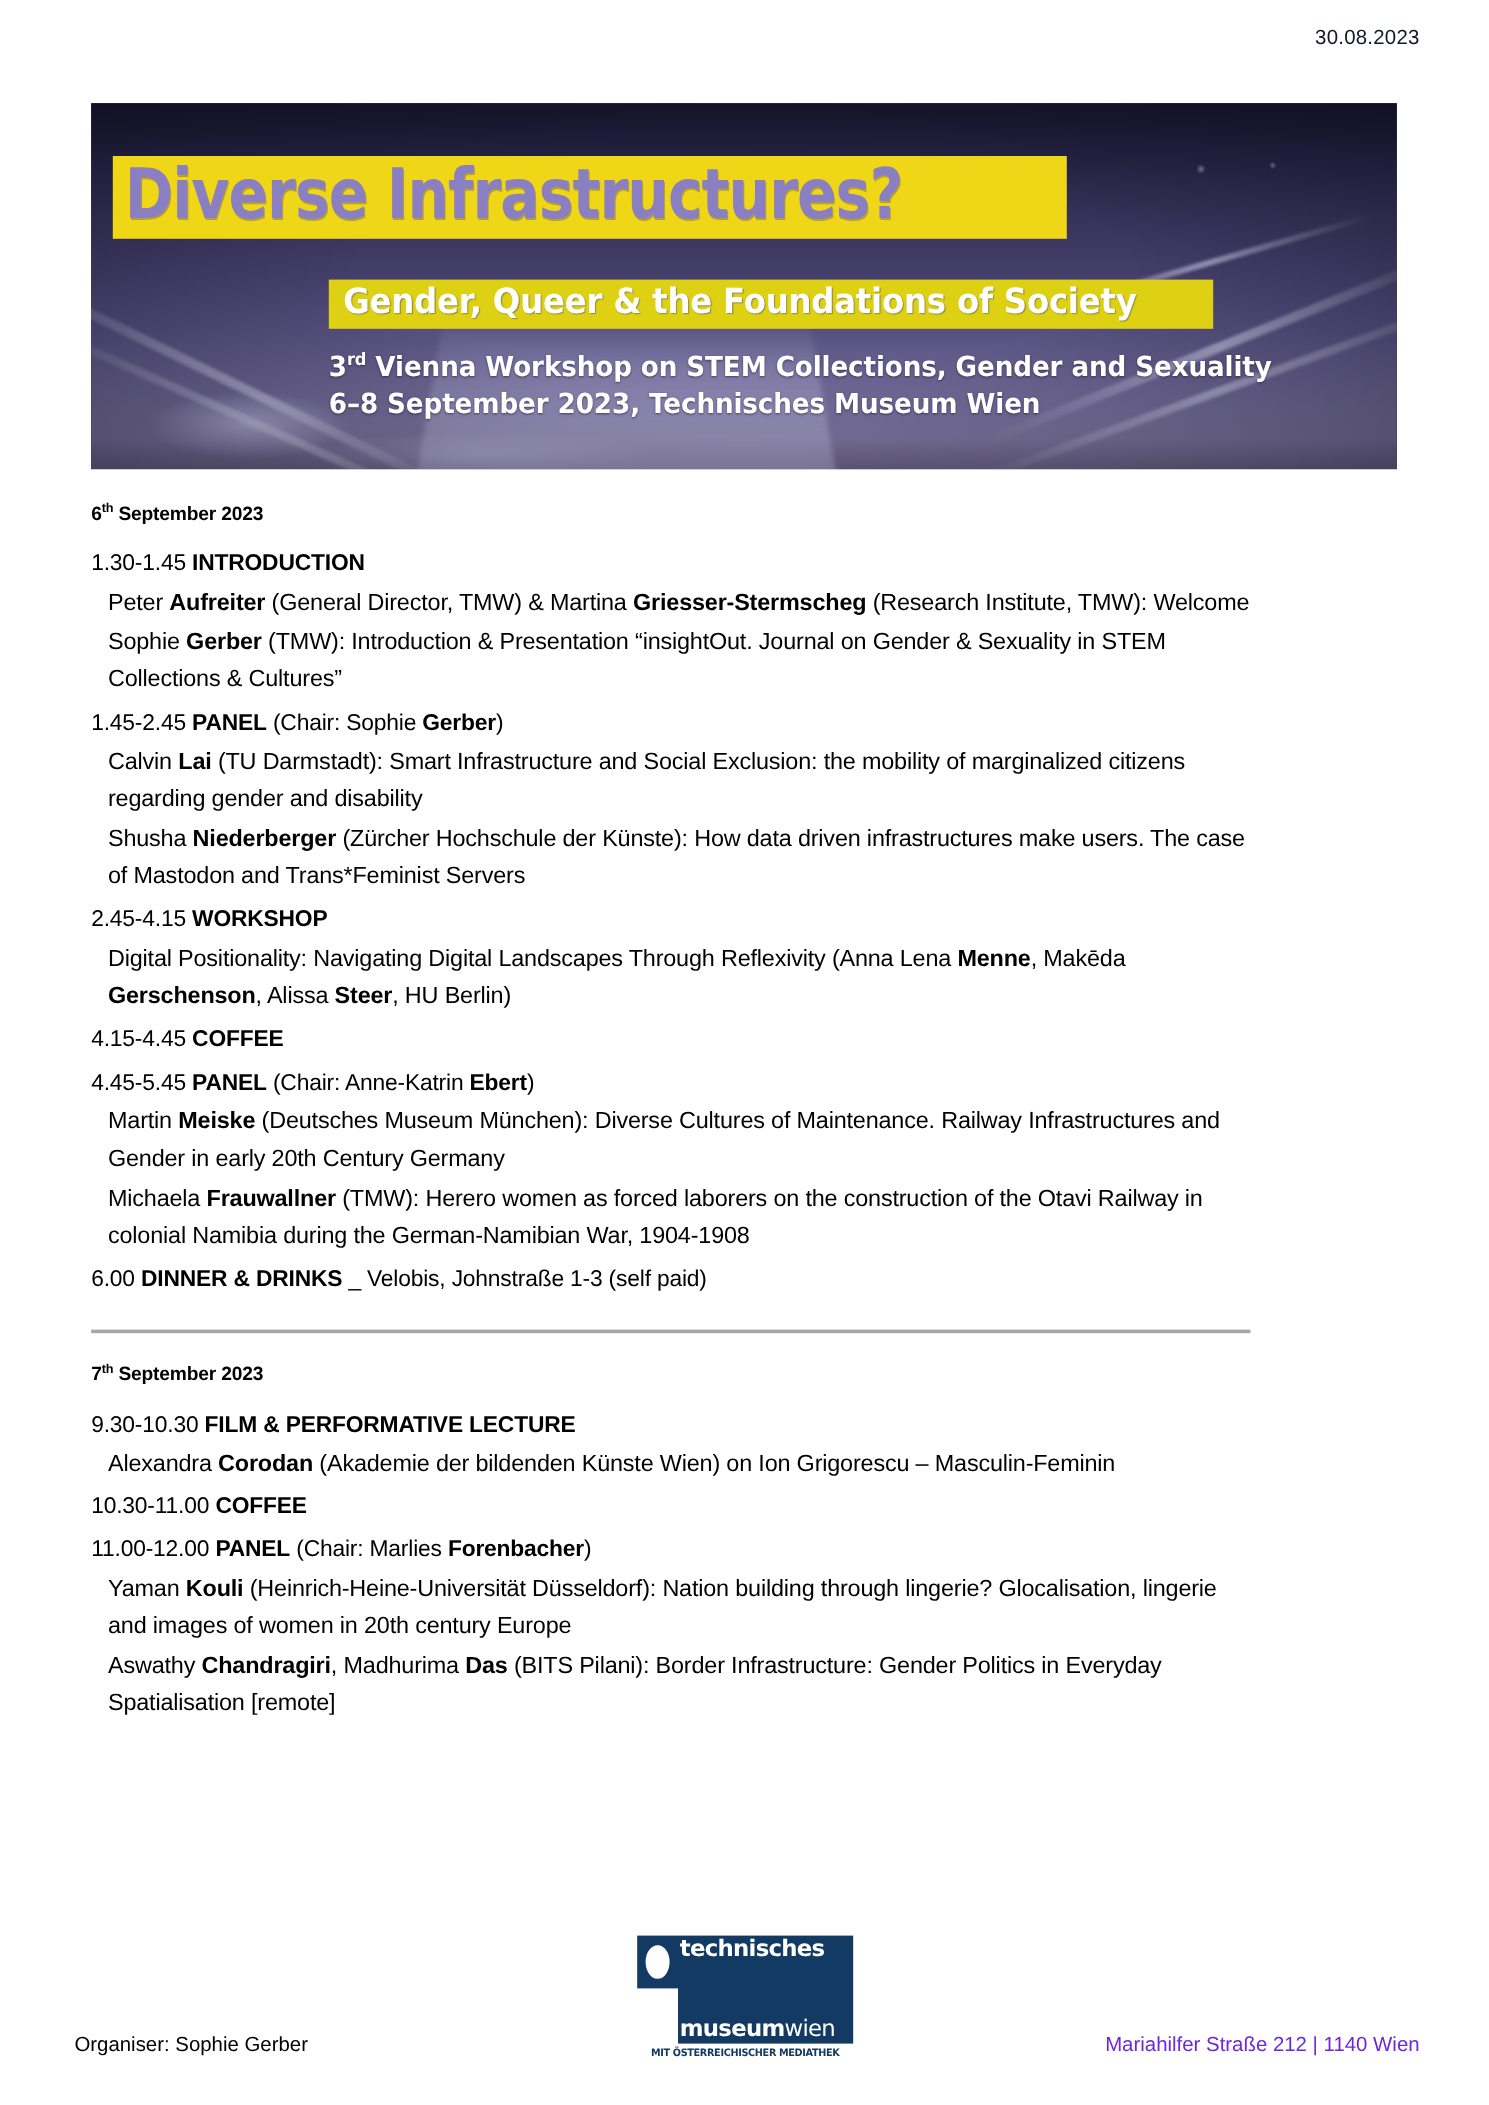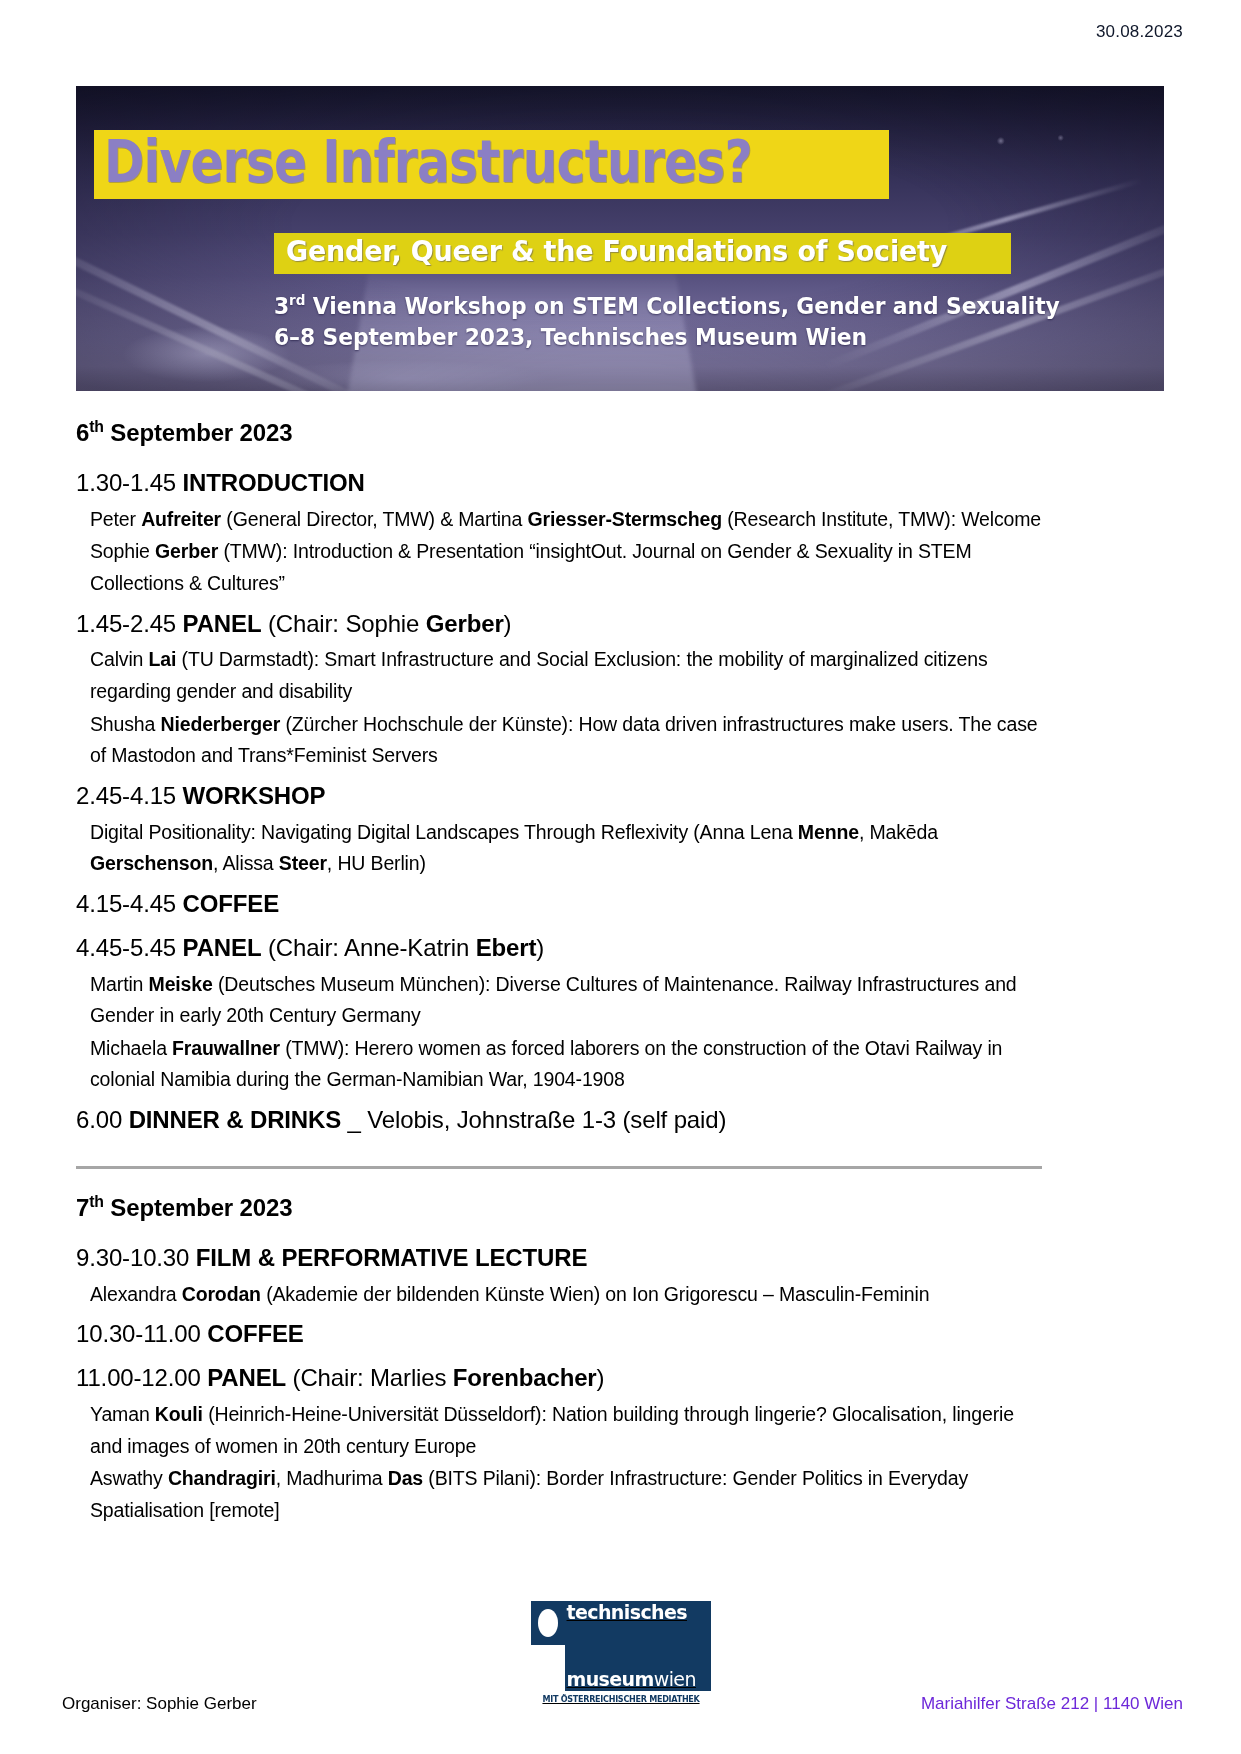--- a/index.html
+++ b/index.html
@@ -148,32 +148,32 @@
   .banner-lines sup { font-size: 0.62em; vertical-align: super; }
 
   
   .content {
     position: absolute;
     left: 76px;
     top: 418px;
     width: 966px;
   }
   .day-title {
-    font-size: 24px;
+    font-size: 16px;
     font-weight: bold;
     margin: 0 0 17px 0;
     letter-spacing: -0.15px;
   }
   .day-title sup { font-size: 0.66em; vertical-align: super; font-weight: bold; }
 
   .slot {
     margin: 0 0 5px 0;
   }
   .slot-head {
-    font-size: 24px;
+    font-size: 19px;
     line-height: 1.62;
     margin: 0 0 1px 0;
     letter-spacing: -0.15px;
   }
   .slot-head b { font-weight: bold; }
   .entry {
     font-size: 19.5px;
     line-height: 1.62;
     margin: 0 0 1px 14px;
     letter-spacing: -0.15px;
@@ -206,23 +206,22 @@
     position: absolute;
     right: 58px;
     bottom: 2px;
     font-size: 17px;
     color: #6d28d9;
   }
   .logo {
     position: absolute;
     left: 50%;
     transform: translateX(-50%);
-    bottom: 12px;
+    bottom: 0px;
     width: 180px;
-    text-decoration: underline;
   }
   .logo-main {
     display: flex;
     align-items: stretch;
   }
   .logo-mark {
     width: 34px;
     height: 44px;
     background: #123a62;
     position: relative;

